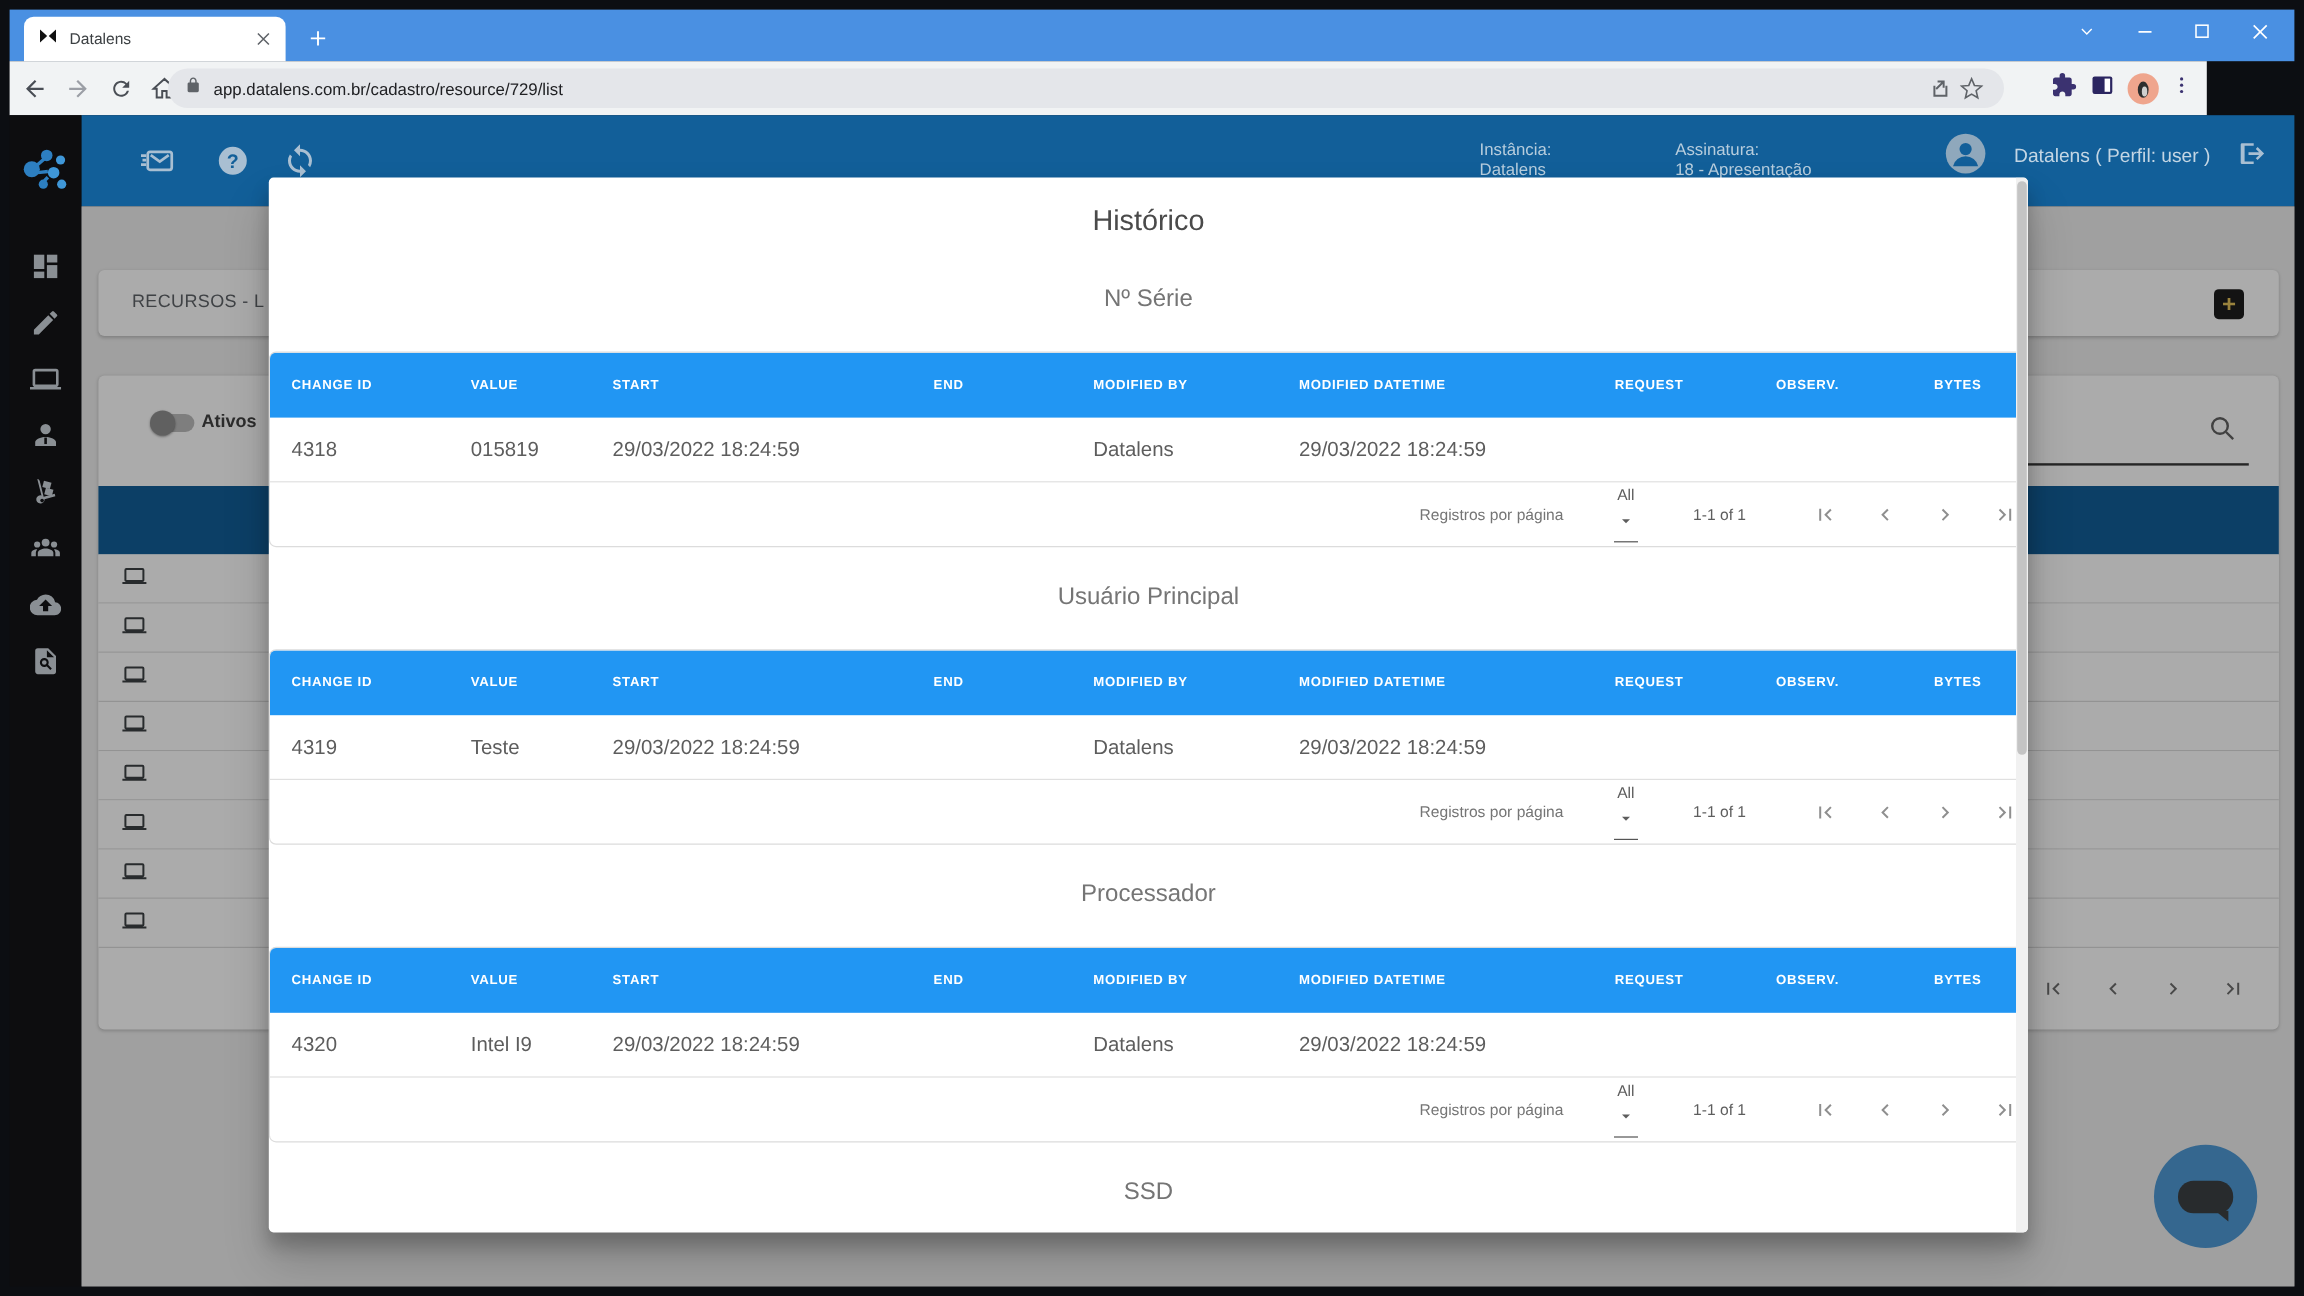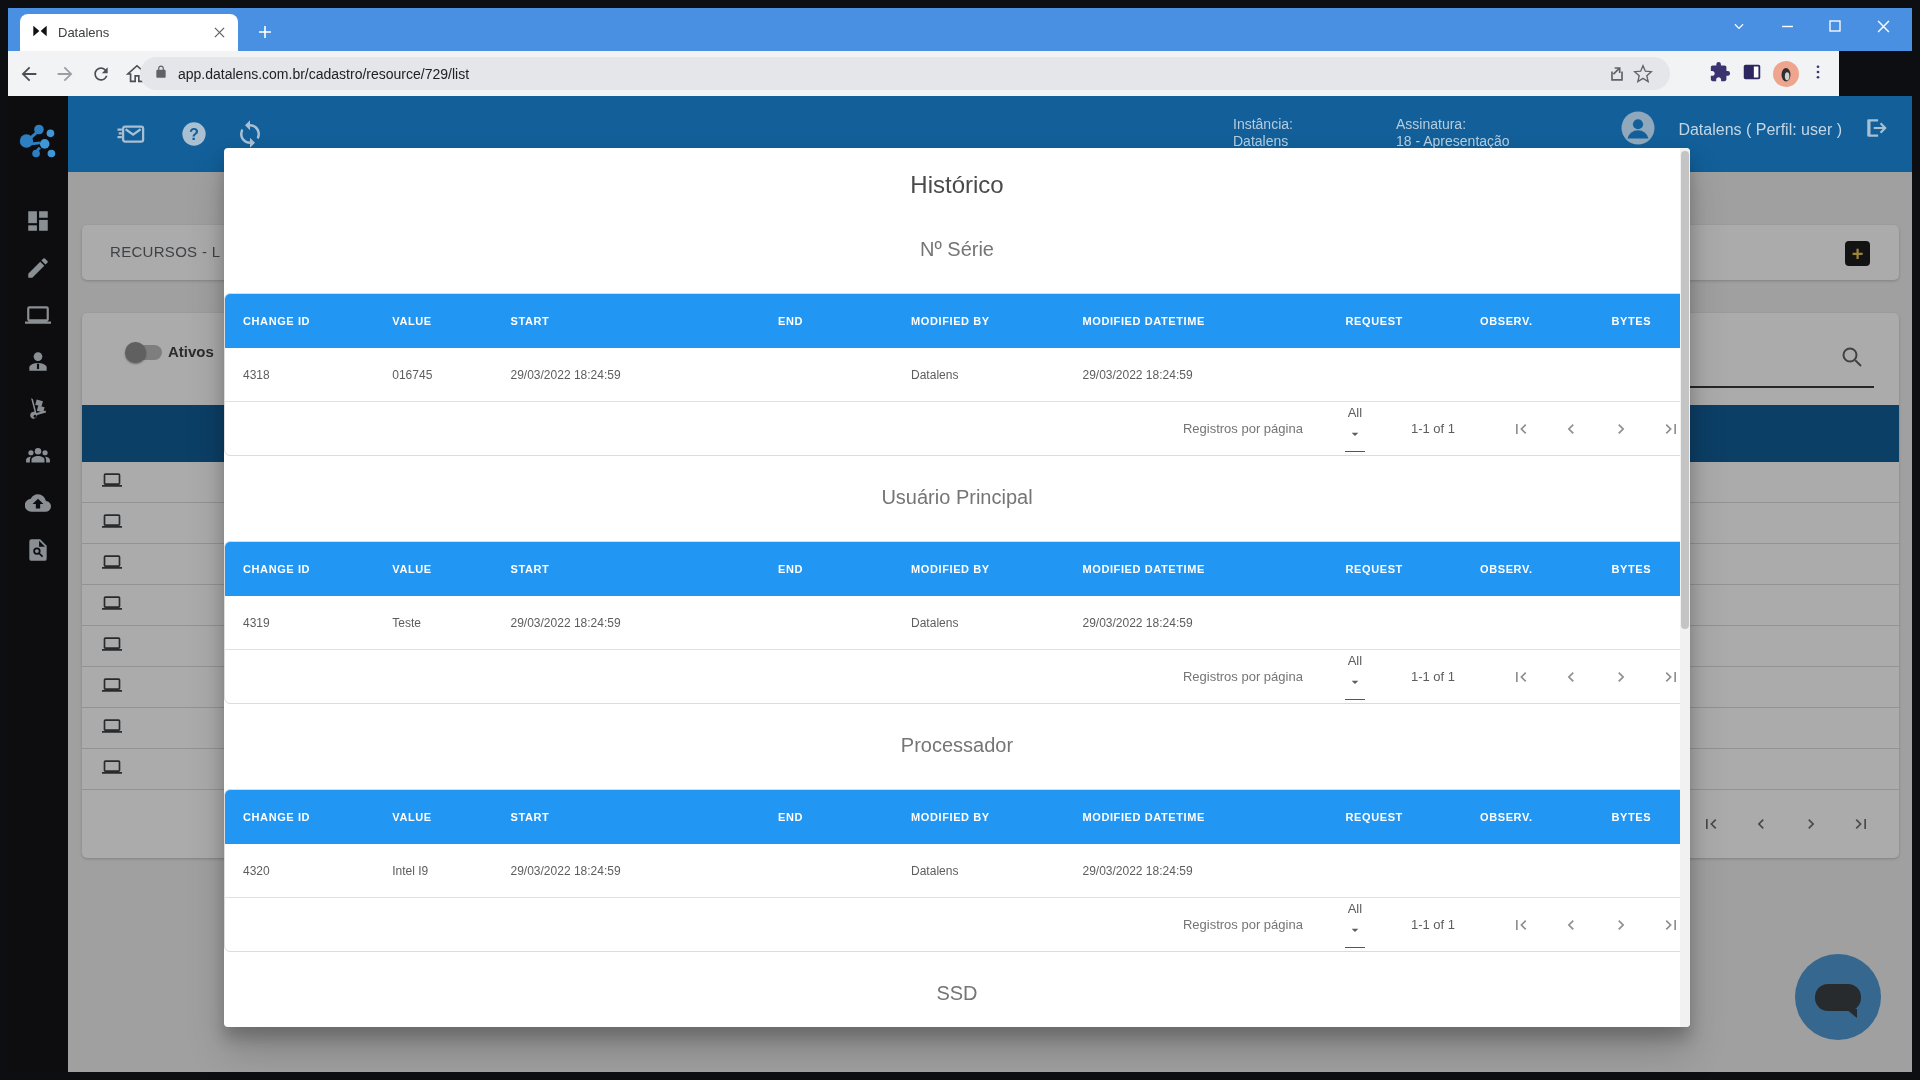--- a/index.html
+++ b/index.html
@@ -56,21 +56,21 @@
 
   
   .modal{position:absolute;left:224px;top:148px;width:1466px;height:879px;background:#fff;border-radius:4px;box-shadow:0 11px 15px rgba(0,0,0,.2),0 24px 38px rgba(0,0,0,.18);overflow:hidden;}
   .modal-title{margin-top:22px;text-align:center;font-size:24px;color:#4a4a4a;height:30px;line-height:30px;}
   .sec-title{margin-top:30px;text-align:center;font-size:20px;color:#757575;height:22px;line-height:22px;}
   .sec-title.first{margin-top:38px;}
   .tbl-card{margin:33px auto 0 auto;width:1480px;border:1px solid #dcdcdc;border-radius:6px;overflow:hidden;background:#fff;}
   .tbl-head{display:flex;background:#2196f3;height:54px;align-items:center;}
   .tbl-hcell{color:#fff;font-size:11px;font-weight:bold;letter-spacing:.6px;padding-left:18px;white-space:nowrap;overflow:hidden;}
   .tbl-row{display:flex;height:54px;align-items:center;border-bottom:1px solid #e0e0e0;}
-  .tbl-cell{font-size:12px;color:#5d5d5d;padding-left:18px;white-space:nowrap;overflow:hidden;}
+  .tbl-cell{font-size:17px;color:#5d5d5d;padding-left:18px;white-space:nowrap;overflow:hidden;}
   .tbl-pager{height:53px;display:flex;align-items:center;justify-content:flex-end;padding-right:22px;}
   .pg-label{font-size:13px;color:#757575;}
   .pg-size{margin-left:42px;display:flex;align-items:center;gap:6px;border-bottom:1px solid #555;padding:0 2px 6px 2px;flex-direction:column;}
   .pg-size span{font-size:13px;color:#5d5d5d;}
   .pg-range{margin-left:46px;font-size:13px;color:#5d5d5d;}
   .pg-icons{margin-left:56px;display:flex;align-items:center;gap:30px;}
   .pg-btn{width:20px;height:20px;display:flex;align-items:center;justify-content:center;}
   .modal-sb-track{position:absolute;right:0;top:0;width:10px;height:879px;background:#f1f1f1;}
   .modal-sb-thumb{position:absolute;right:1px;top:3px;width:8px;height:478px;background:#c4c4c4;border-radius:4px;}
 </style>
@@ -400,21 +400,21 @@
             <div class="tbl-hcell" style="width: 18.1%;">START</div>
             <div class="tbl-hcell" style="width: 9%;">END</div>
             <div class="tbl-hcell" style="width: 11.6%;">MODIFIED BY</div>
             <div class="tbl-hcell" style="width: 17.8%;">MODIFIED DATETIME</div>
             <div class="tbl-hcell" style="width: 9.1%;">REQUEST</div>
             <div class="tbl-hcell" style="width: 8.9%;">OBSERV.</div>
             <div class="tbl-hcell" style="width: 7.4%;">BYTES</div>
           </div>
           <div class="tbl-row">
             <div class="tbl-cell" style="width: 10.1%;">4318</div>
-            <div class="tbl-cell" style="width: 8%;">016745</div>
+            <div class="tbl-cell" style="width: 8%;">015819</div>
             <div class="tbl-cell" style="width: 18.1%;">29/03/2022 18:24:59</div>
             <div class="tbl-cell" style="width: 9%;"></div>
             <div class="tbl-cell" style="width: 11.6%;">Datalens</div>
             <div class="tbl-cell" style="width: 17.8%;">29/03/2022 18:24:59</div>
             <div class="tbl-cell" style="width: 9.1%;"></div>
             <div class="tbl-cell" style="width: 8.9%;"></div>
             <div class="tbl-cell" style="width: 7.4%;"></div>
           </div>
           <div class="tbl-pager">
             <span class="pg-label">Registros por página</span>

